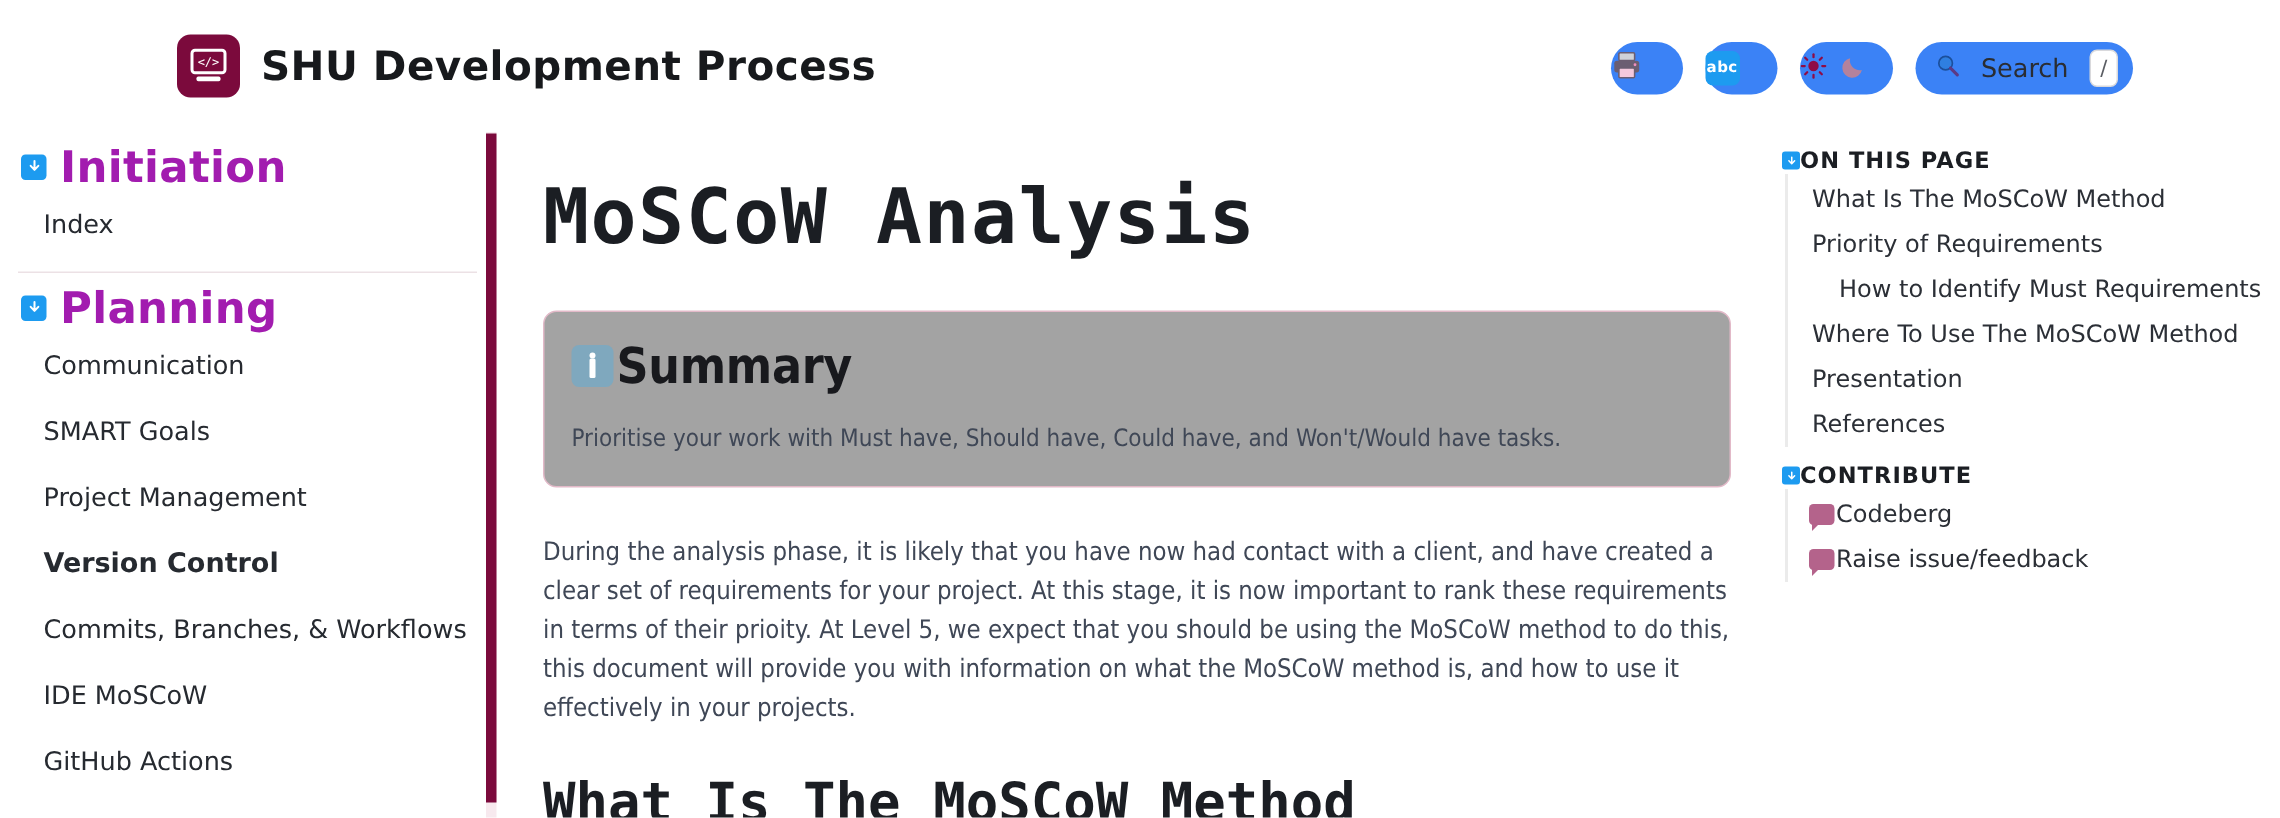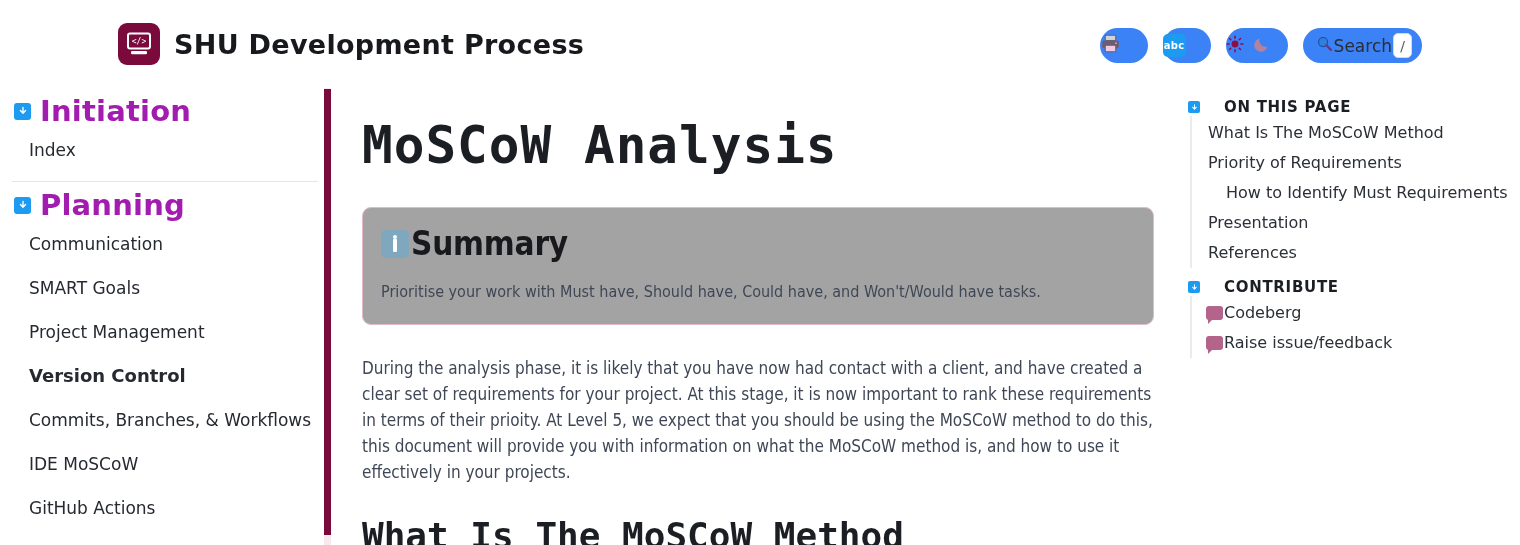--- a/index.html
+++ b/index.html
@@ -41,21 +41,21 @@
   }
   .tool-pill {
     height: 35px; border-radius: 19px;
     background: #3b82f6;
     display: flex; align-items: center; 
     cursor: pointer;
   }
   .tool-pill.sq { width: 48px; }
   .tool-pill.theme { width: 62px; gap: 9px; }
   .tool-pill.search {
-    padding: 0 10px 0 13px; gap: 1px;
+    padding: 0 10px 0 13px; gap: 14px;
     font-size: 17px; color: #2a2d33;
   }
   .key-badge {
     background: #ffffff; border: 1px solid #d9d9dc;
     border-radius: 5px;
     min-width: 19px; height: 25px;
     display: flex; align-items: center; justify-content: center;
     font-size: 14px; color: #5a5d63; padding: 0 4px;
   }
   .abc-tile {
@@ -173,21 +173,21 @@
   }
 
   
   .right-nav {
     position: absolute; left: 1172px; top: 88px;
     width: 348px; height: 457px;
     overflow: hidden;
   }
   .rn-group { margin-top: 10px; }
   .rn-head {
-    display: flex; align-items: center; gap: 24px;
+    display: flex; align-items: center; gap: 0;
     padding-left: 16px;
   }
   .rn-toggle {
     width: 12px; height: 12px; border-radius: 2px;
     background: #1d9bf0;
     display: flex; align-items: center; justify-content: center;
     flex: 0 0 auto; cursor: pointer;
   }
   .rn-title {
     font-size: 15px; font-weight: 700; color: #1b1e23;
@@ -344,20 +344,21 @@
           <svg width="9" height="9" viewBox="0 0 16 16">
             <path d="M8 3.2v7.2M4.6 7.4 8 11l3.4-3.6" fill="none" stroke="#fff" stroke-width="1.8" stroke-linecap="round" stroke-linejoin="round"></path>
           </svg>
         </span>
         <span class="rn-title">ON THIS PAGE</span>
       </div>
       <div class="rn-items">
         <div class="rn-item">What Is The MoSCoW Method</div>
         <div class="rn-item">Priority of Requirements</div>
         <div class="rn-item indent">How to Identify Must Requirements</div>
+        <div class="rn-item">Where To Use The MoSCoW Method</div>
         <div class="rn-item">Presentation</div>
         <div class="rn-item">References</div>
       </div>
     </div>
     <div class="rn-group">
       <div class="rn-head">
         <span class="rn-toggle">
           <svg width="9" height="9" viewBox="0 0 16 16">
             <path d="M8 3.2v7.2M4.6 7.4 8 11l3.4-3.6" fill="none" stroke="#fff" stroke-width="1.8" stroke-linecap="round" stroke-linejoin="round"></path>
           </svg>

